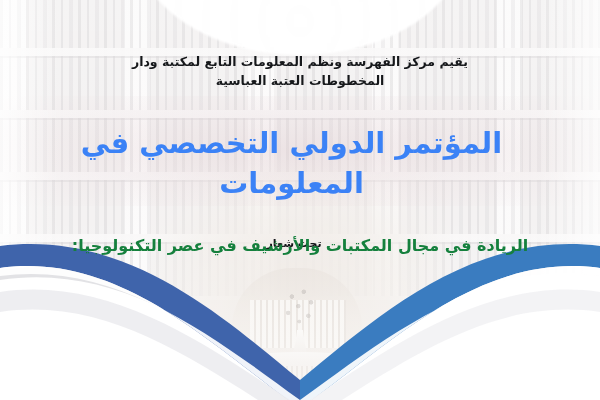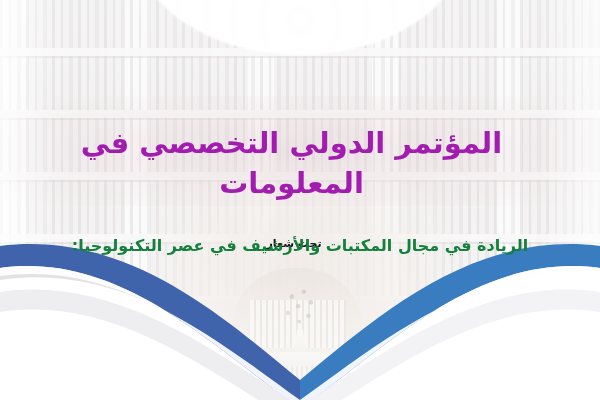--- a/index.html
+++ b/index.html
@@ -215,21 +215,21 @@
   .organizer .line { display: block; }
 
   .conf-title {
     position: absolute;
     left: 20px; right: 37px;
     top: 104px;
     font-size: 29px;
     font-weight: bold;
     line-height: 40px;
     letter-spacing: 0px;
-    color: #a21caf;
+    color: #3b82f6;
   }
   .conf-title .line { display: block; }
 
   .slogan-label {
     position: absolute;
     left: 0; right: 12px;
     top: 206px;
     font-size: 11px;
     font-weight: bold;
     color: #15171a;
@@ -283,20 +283,24 @@
 
     <path d="M0,28 C 116,12 206,100 288,160 L300,160 C 214,98 118,20 0,36 Z" fill="#ffffff" opacity="0.92"></path>
     <path d="M600,28 C 484,12 394,100 312,160 L300,160 C 386,98 482,20 600,36 Z" fill="#ffffff" opacity="0.92"></path>
 
     <path d="M0,52 C 110,36 205,104 290,160 L258,160 C 176,108 96,58 0,72 Z" fill="#ececef" opacity="0.9"></path>
     <path d="M600,52 C 490,36 395,104 310,160 L342,160 C 424,108 504,58 600,72 Z" fill="#f2f2f4" opacity="0.9"></path>
   </svg>
 
   <div class="content">
 
+    <div class="organizer">
+      <span class="line">يقيم مركز الفهرسة ونظم المعلومات التابع لمكتبة ودار</span>
+      <span class="line">المخطوطات العتبة العباسية</span>
+    </div>
 
     <h1 class="conf-title">
       <span class="line">المؤتمر الدولي التخصصي في المعلومات</span>
     </h1>
 
     <div class="slogan-label">تحت شعار</div>
 
     <div class="slogan-body">
       <span class="line">الريادة في مجال المكتبات والأرشيف في عصر التكنولوجيا:</span>
     </div>

